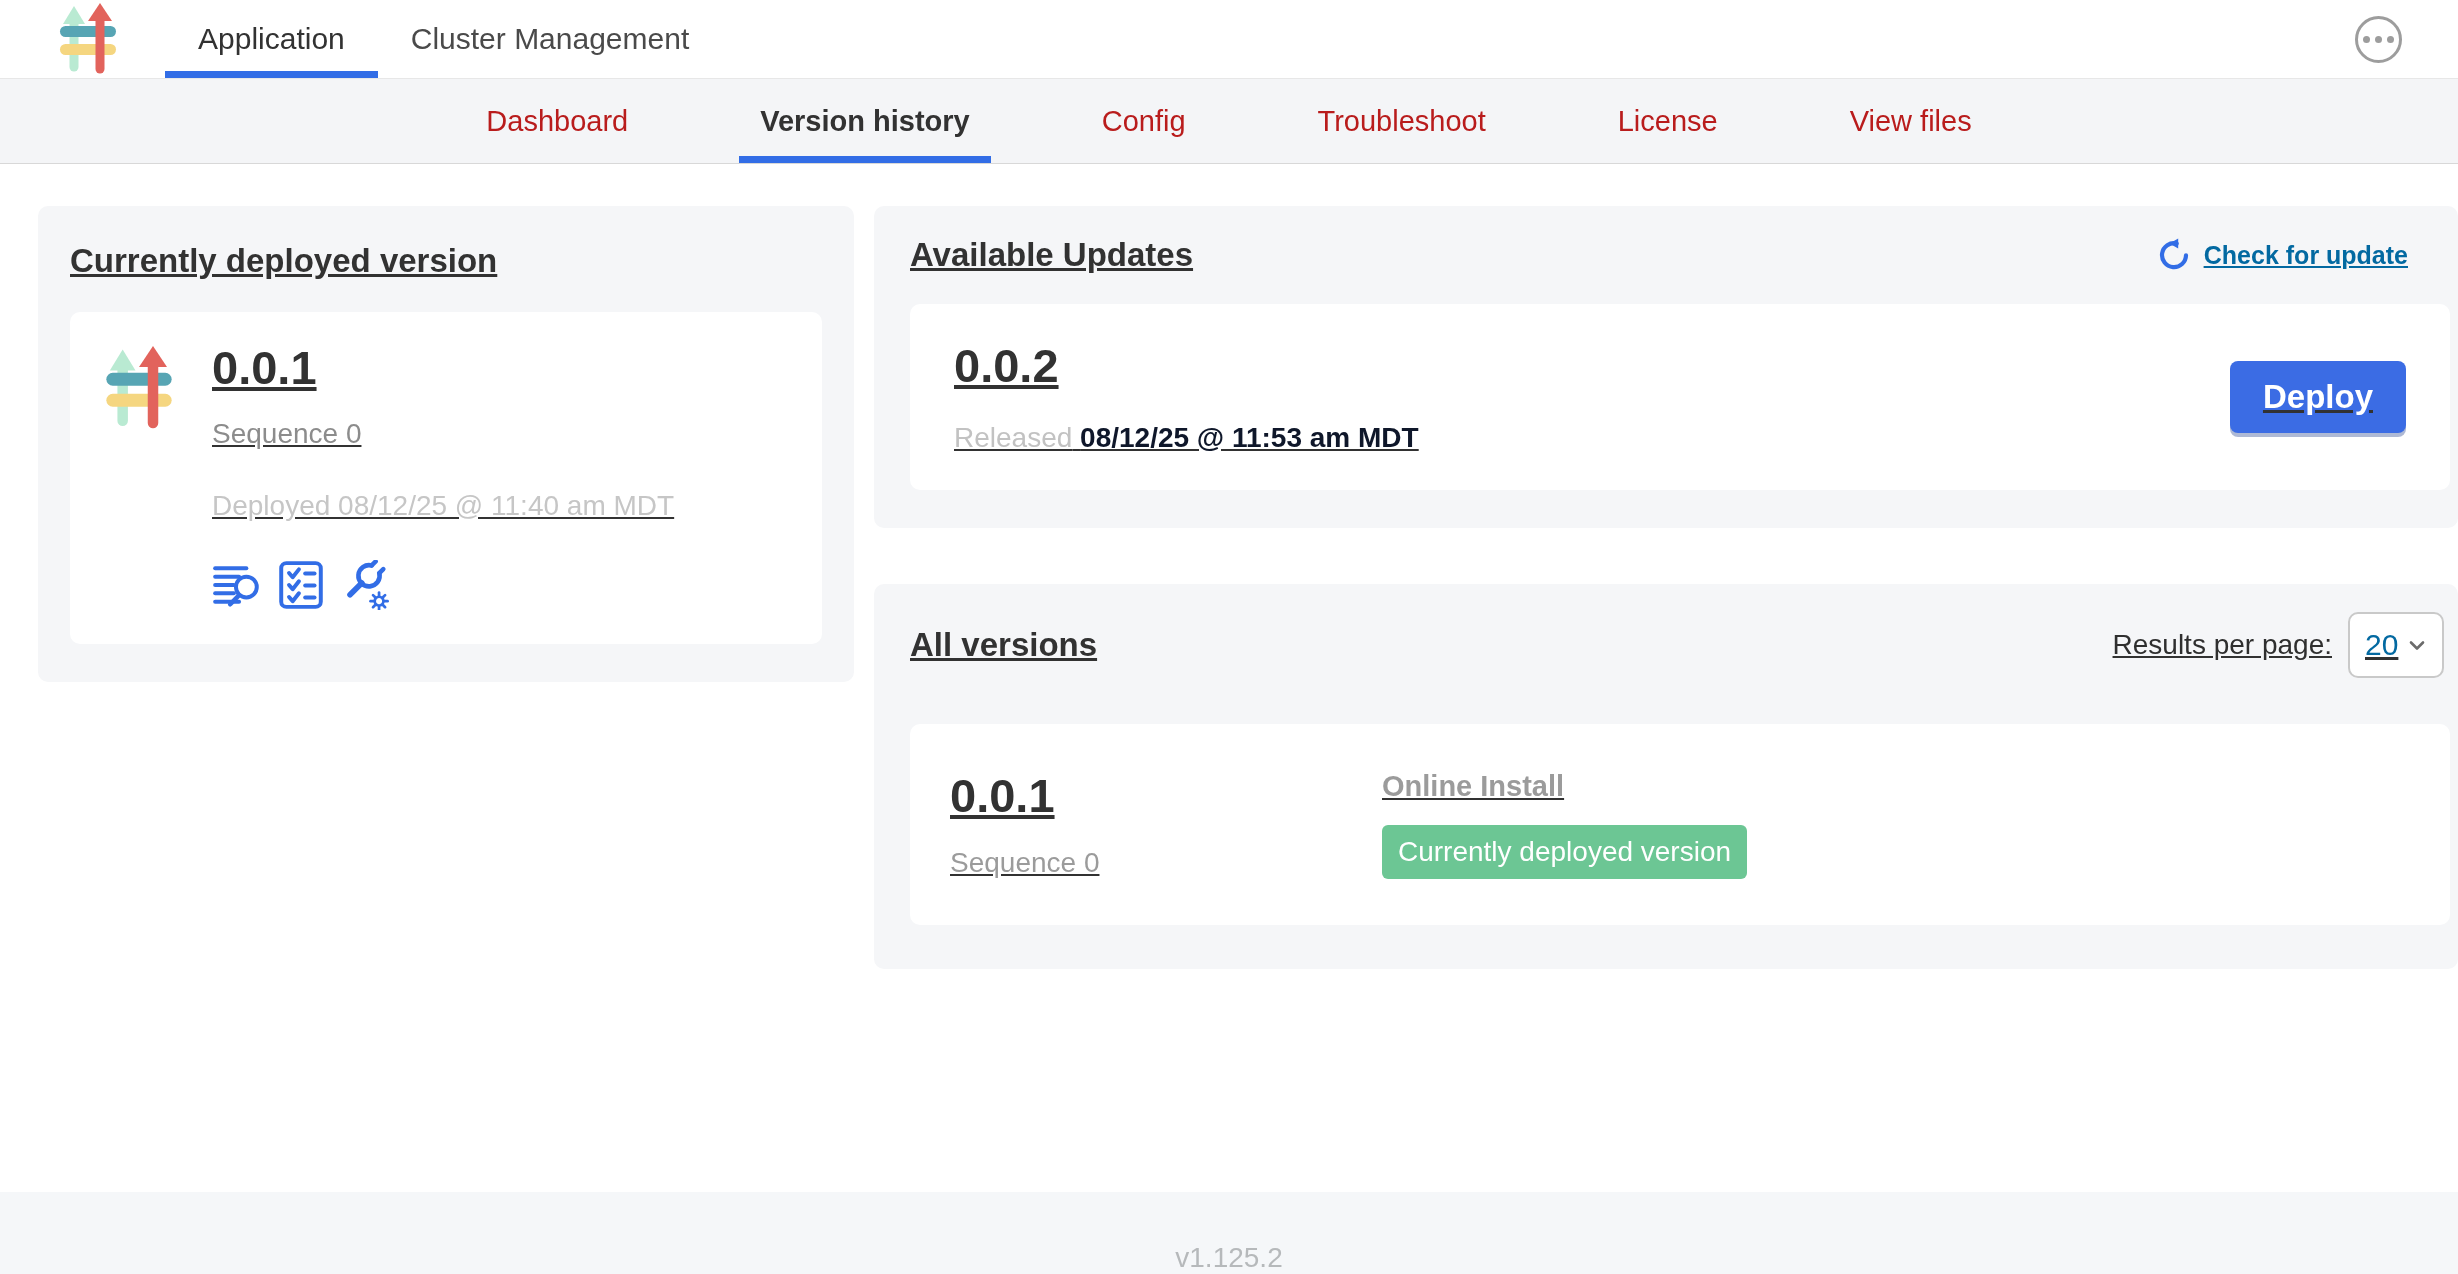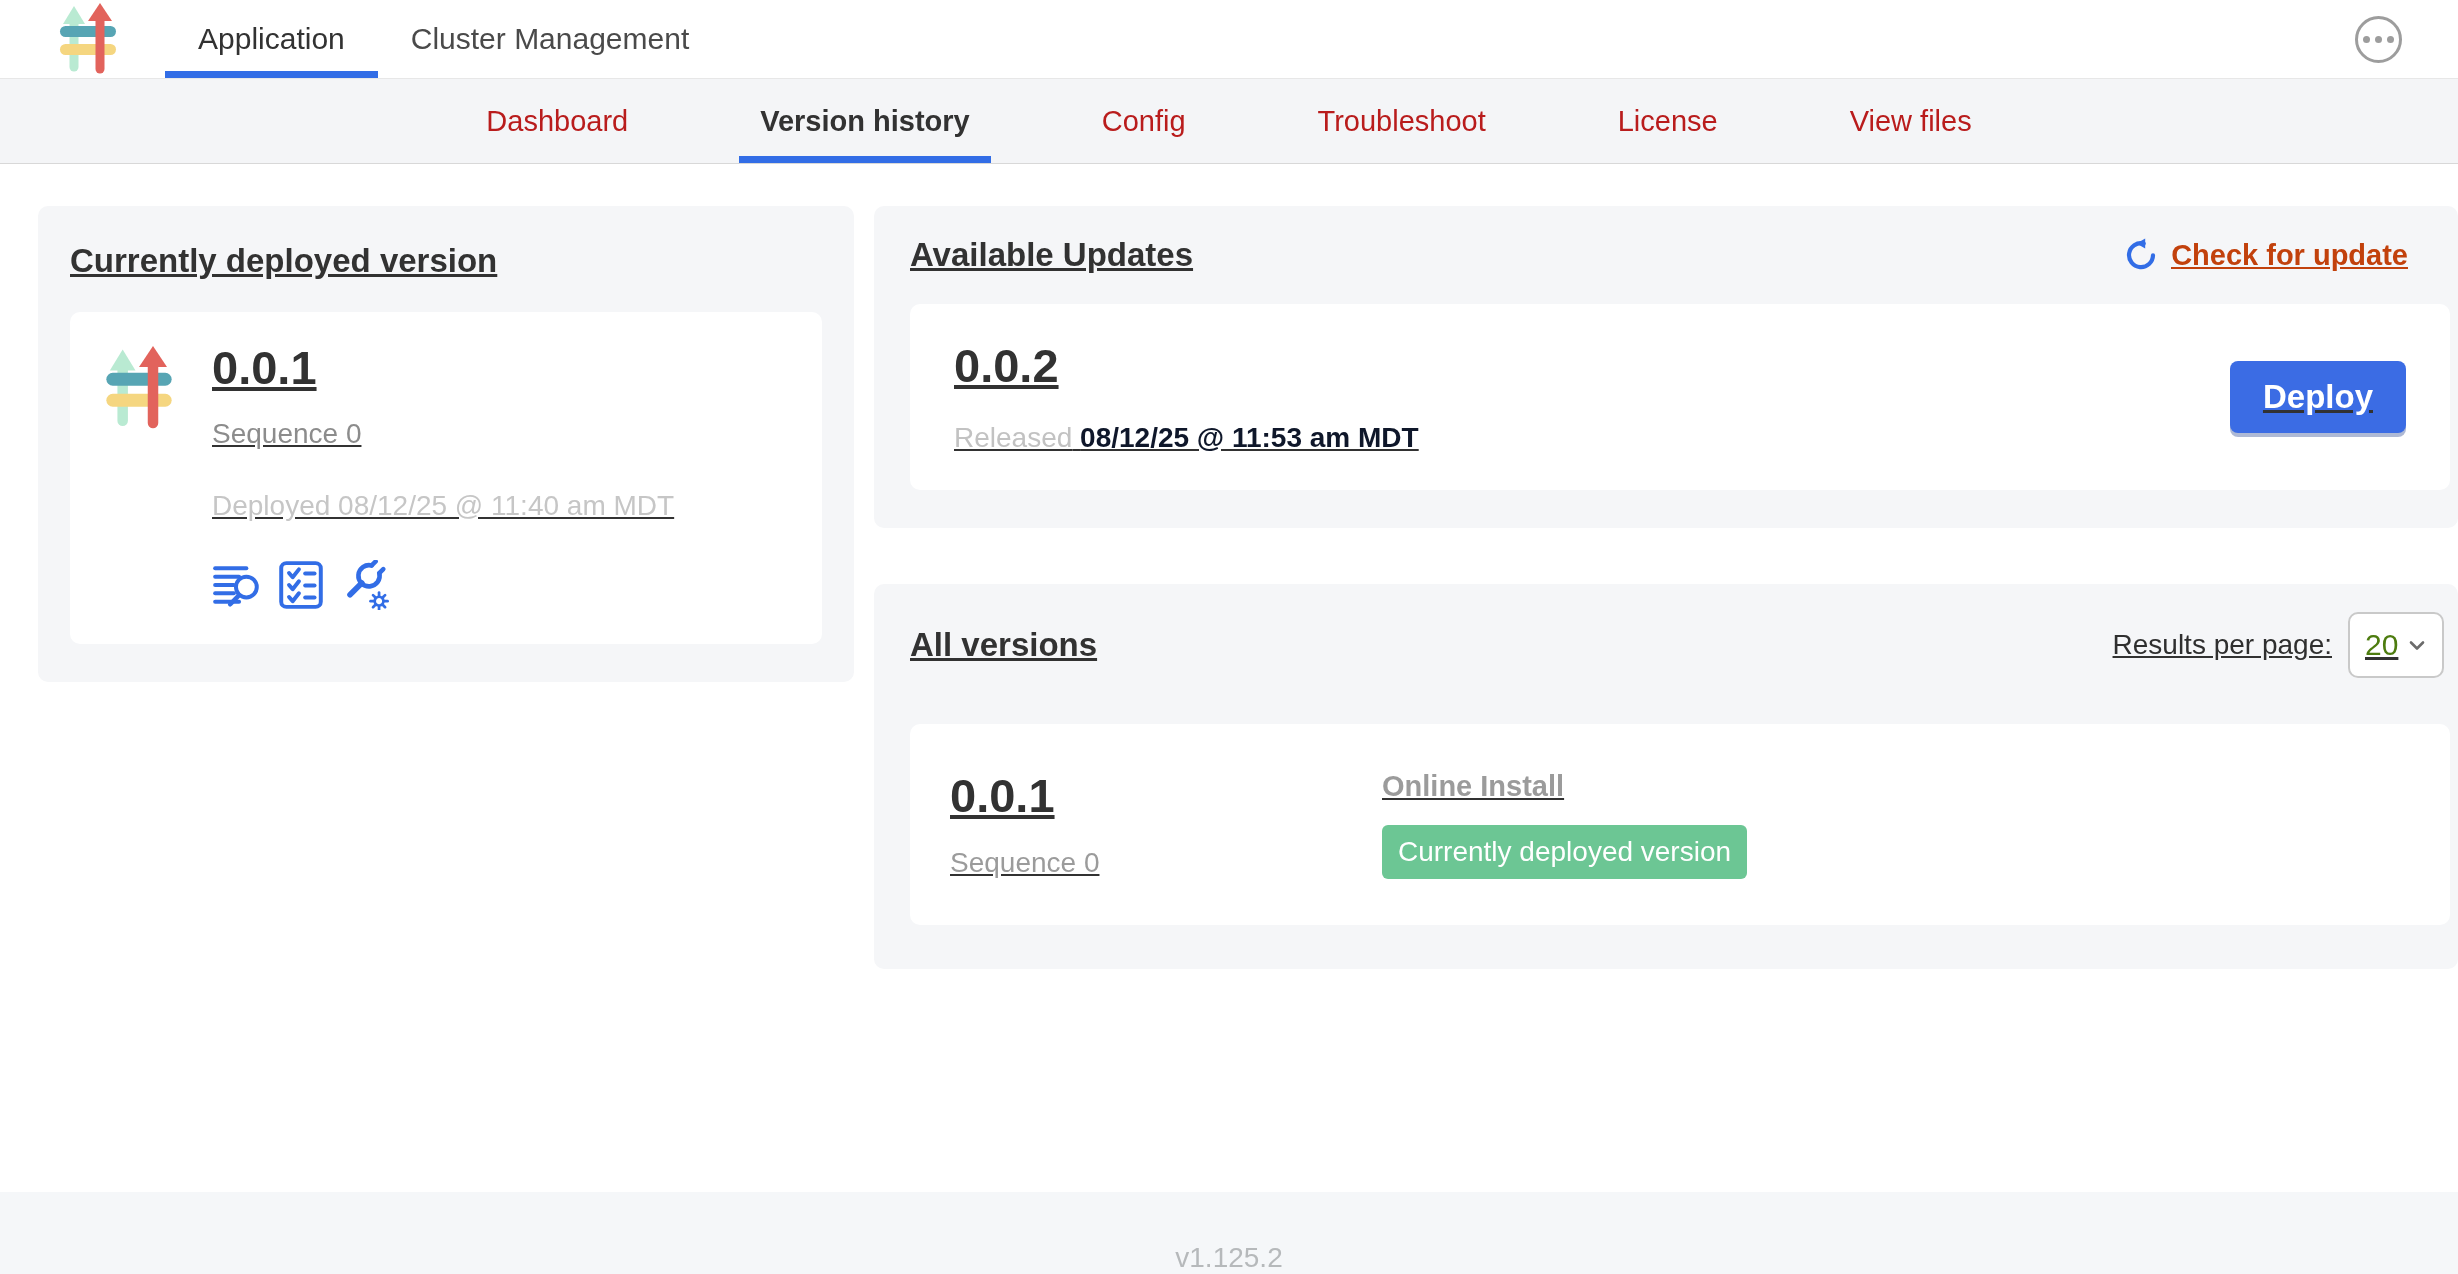--- a/index.html
+++ b/index.html
@@ -62,40 +62,40 @@
   .icon-row { margin-top: 38px; display: flex; align-items: center; gap: 14px; }
   .action-icon { width: 50px; height: 50px; display: inline-flex; cursor: pointer; color: #326de6; }
   .action-icon svg { width: 100%; height: 100%; }
 
   .right-col { flex: 1 1 auto; min-width: 0; }
 
   .updates-section { padding: 30px 8px 38px 36px; }
   .sec-head-row { display: flex; align-items: center; justify-content: space-between; }
   .check-link-wrap { display: flex; align-items: center; gap: 12px; margin-right: 42px; cursor: pointer; }
   .refresh-icon { width: 36px; height: 36px; color: #326de6; }
-  .check-link { font-size: 29px; font-weight: 700; color: #c2410c; text-decoration: underline; }
+  .check-link { font-size: 25px; font-weight: 700; color: #0369a1; text-decoration: underline; }
   .update-inner { margin-top: 30px; padding: 36px 44px; display: flex; align-items: center; justify-content: space-between; }
   .released-row { margin-top: 30px; font-size: 28px; }
   .released-label { color: #c2c2c2; }
   .released-date { color: #0f172a; font-weight: 700; }
   .deploy-btn {
     background: #3b6ce4; color: #fff; font-size: 33px; font-weight: 700;
     border: none; border-radius: 8px; padding: 17px 33px; cursor: pointer;
     box-shadow: 0 4px 0 rgba(24, 54, 134, 0.35); font-family: inherit;
   }
 
   .allversions-section { margin-top: 56px; padding: 28px 8px 44px 36px; }
   .rpp-wrap { display: flex; align-items: center; margin-right: 6px; }
   .rpp-label { font-size: 28px; color: #2f2f2f; font-weight: 500; }
   .rpp-select {
     margin-left: 16px; width: 96px; height: 66px; background: #fff;
     border: 2px solid #c9c9c9; border-radius: 10px; display: flex; align-items: center;
     justify-content: space-between; padding: 0 13px 0 15px; cursor: pointer;
   }
-  .rpp-value { font-size: 30px; color: #4d7c0f; }
+  .rpp-value { font-size: 30px; color: #0369a1; }
   .chevron-icon { width: 24px; height: 24px; color: #6b6b6b; }
   .version-row { margin-top: 46px; padding: 46px 40px; display: flex; align-items: center; }
   .vr-left { width: 432px; flex: 0 0 auto; }
   .vr-seq { margin-top: 26px; font-size: 28px; color: #9b9b9b; }
   .vr-mid { flex: 1 1 auto; }
   .install-type { font-size: 29px; font-weight: 700; color: #9b9b9b; }
   .status-badge {
     display: inline-block; margin-top: 22px; background: #6cc694; color: #ffffff;
     font-size: 28px; padding: 11px 16px; border-radius: 6px;
   }

